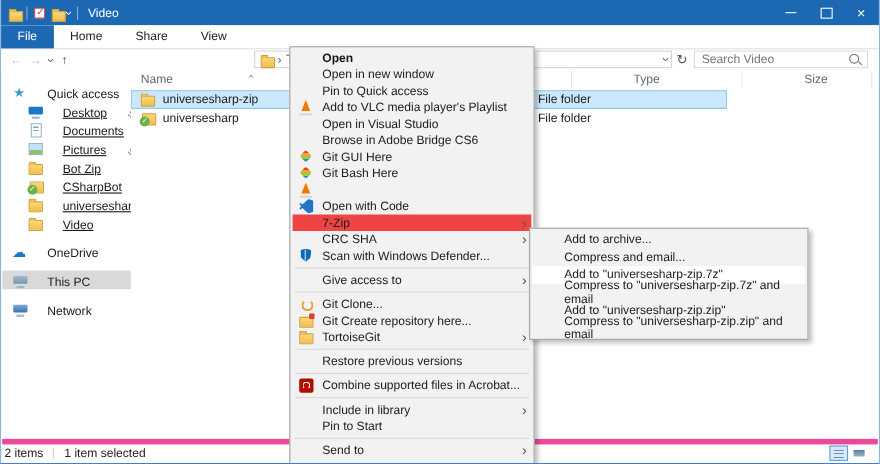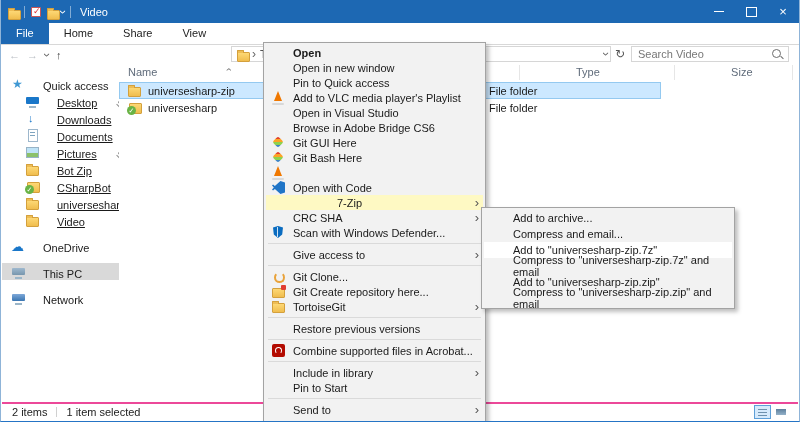--- a/index.html
+++ b/index.html
@@ -90,33 +90,33 @@
   .col-gap{width:130px;}
   .col-type{width:110px;}
   .col-size{width:72px;}
   .row{display:flex;align-items:center;height:17px;width:542px;}
   .row.selected{background:#cce8ff;box-shadow:inset 0 0 0 1px #94c9f0;}
   .cell-name{width:230px;display:flex;align-items:center;gap:6px;padding-left:8px;box-sizing:border-box;}
   .cell-gap{width:130px;}
   .cell-type{width:110px;padding-left:10px;box-sizing:border-box;}
   .cell-size{width:72px;}
   
-  .statusbar{position:absolute;left:1px;right:1px;bottom:1px;height:16px;border-top:2px solid #ec4899;display:flex;align-items:center;padding-left:10px;background:#fff;color:#222;}
+  .statusbar{position:absolute;left:1px;right:1px;bottom:1px;height:16px;border-top:5px solid #ec4899;display:flex;align-items:center;padding-left:2px;background:#fff;color:#222;}
   .sb-div{width:1px;height:10px;background:#d0d0d0;margin:0 9px;}
   .views{margin-left:auto;margin-right:8px;display:flex;gap:2px;}
   .view-btn{width:17px;height:14px;box-sizing:border-box;position:relative;}
   .view-btn.active{border:1px solid #5e9fd8;background:#d6eafc;}
   .view-details::before{content:'';position:absolute;left:3px;top:3px;right:3px;height:8px;background:repeating-linear-gradient(#6f91ad 0 1px,transparent 1px 3px);}
   .view-thumbs::before{content:'';position:absolute;left:3px;top:4px;width:10px;height:6px;background:linear-gradient(#5d7f9c,#94b2c9);}
   
   .ctx{position:absolute;left:262px;top:42px;width:223px;height:400px;background:#f2f2f2;border:1px solid #a3a3a3;box-shadow:3px 3px 4px rgba(0,0,0,.25);padding:2px;box-sizing:border-box;z-index:5;}
   .mi{display:flex;align-items:center;height:15px;padding:0 4px 0 5px;}
   .mi .micon{width:15px;height:15px;margin-right:7px;}
   .mi.bold .milabel{font-weight:bold;}
-  .mi.highlighted{background:#fef9c3;gap:44px;}
+  .mi.highlighted{background:#ef4444;}
   .mi .arrow{margin-left:auto;}
   .mi .arrow::before{content:'›';color:#555;font-size:13px;line-height:13px;}
   .menu-sep{height:1px;background:#dadada;margin:3px 2px;}
   
   .ctx2{position:absolute;left:480px;top:207px;width:254px;background:#f2f2f2;border:1px solid #a3a3a3;box-shadow:3px 3px 4px rgba(0,0,0,.25);padding:2px;box-sizing:border-box;z-index:6;}
   .mi2{display:flex;align-items:center;height:16px;padding-left:29px;}
   .mi2.highlighted{background:#fff;}
 </style>
 </head>
 <body>
@@ -192,25 +192,20 @@
         <span class="slabel">Quick access</span>
 
       </div>
 
       <div class="srow lvl1">
         <span class="icon ic-desktop"></span>
         <span class="slabel">Desktop</span>
         <span class="pin"></span>
       </div>
 
-      <div class="srow lvl1">
-        <span class="icon ic-downloads"></span>
-        <span class="slabel">Downloads</span>
-        <span class="pin"></span>
-      </div>
 
       <div class="srow lvl1">
         <span class="icon ic-documents"></span>
         <span class="slabel">Documents</span>
         <span class="pin"></span>
       </div>
 
       <div class="srow lvl1">
         <span class="icon ic-pictures"></span>
         <span class="slabel">Pictures</span>

